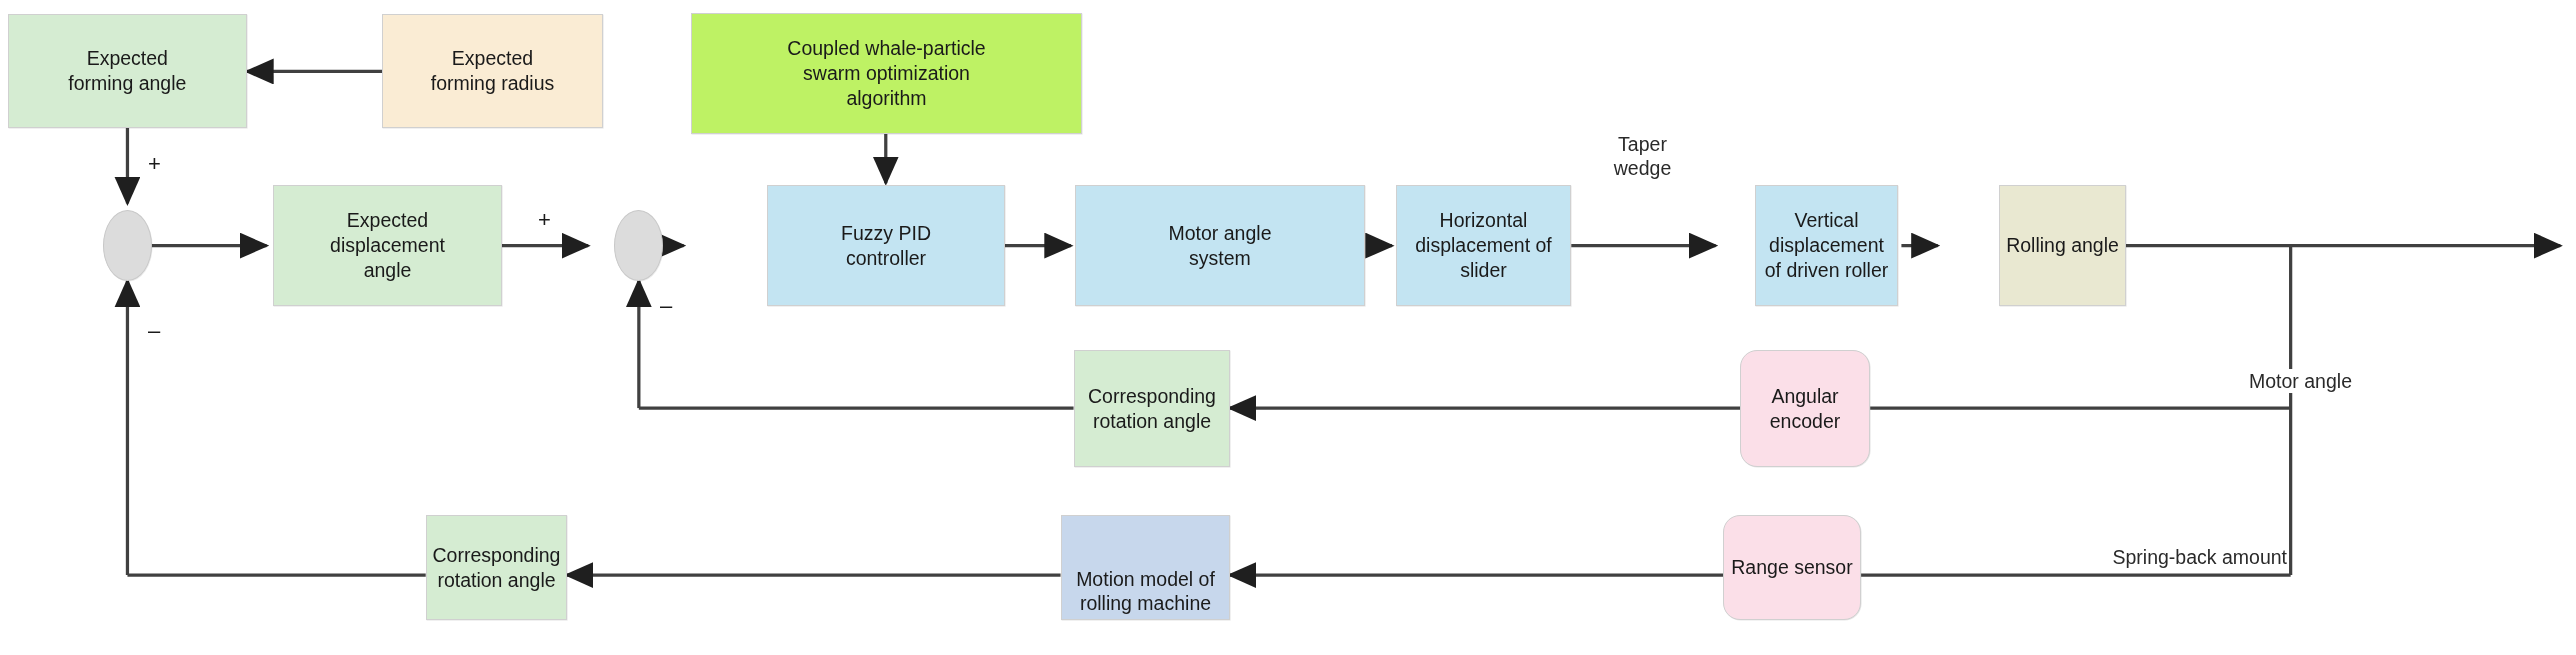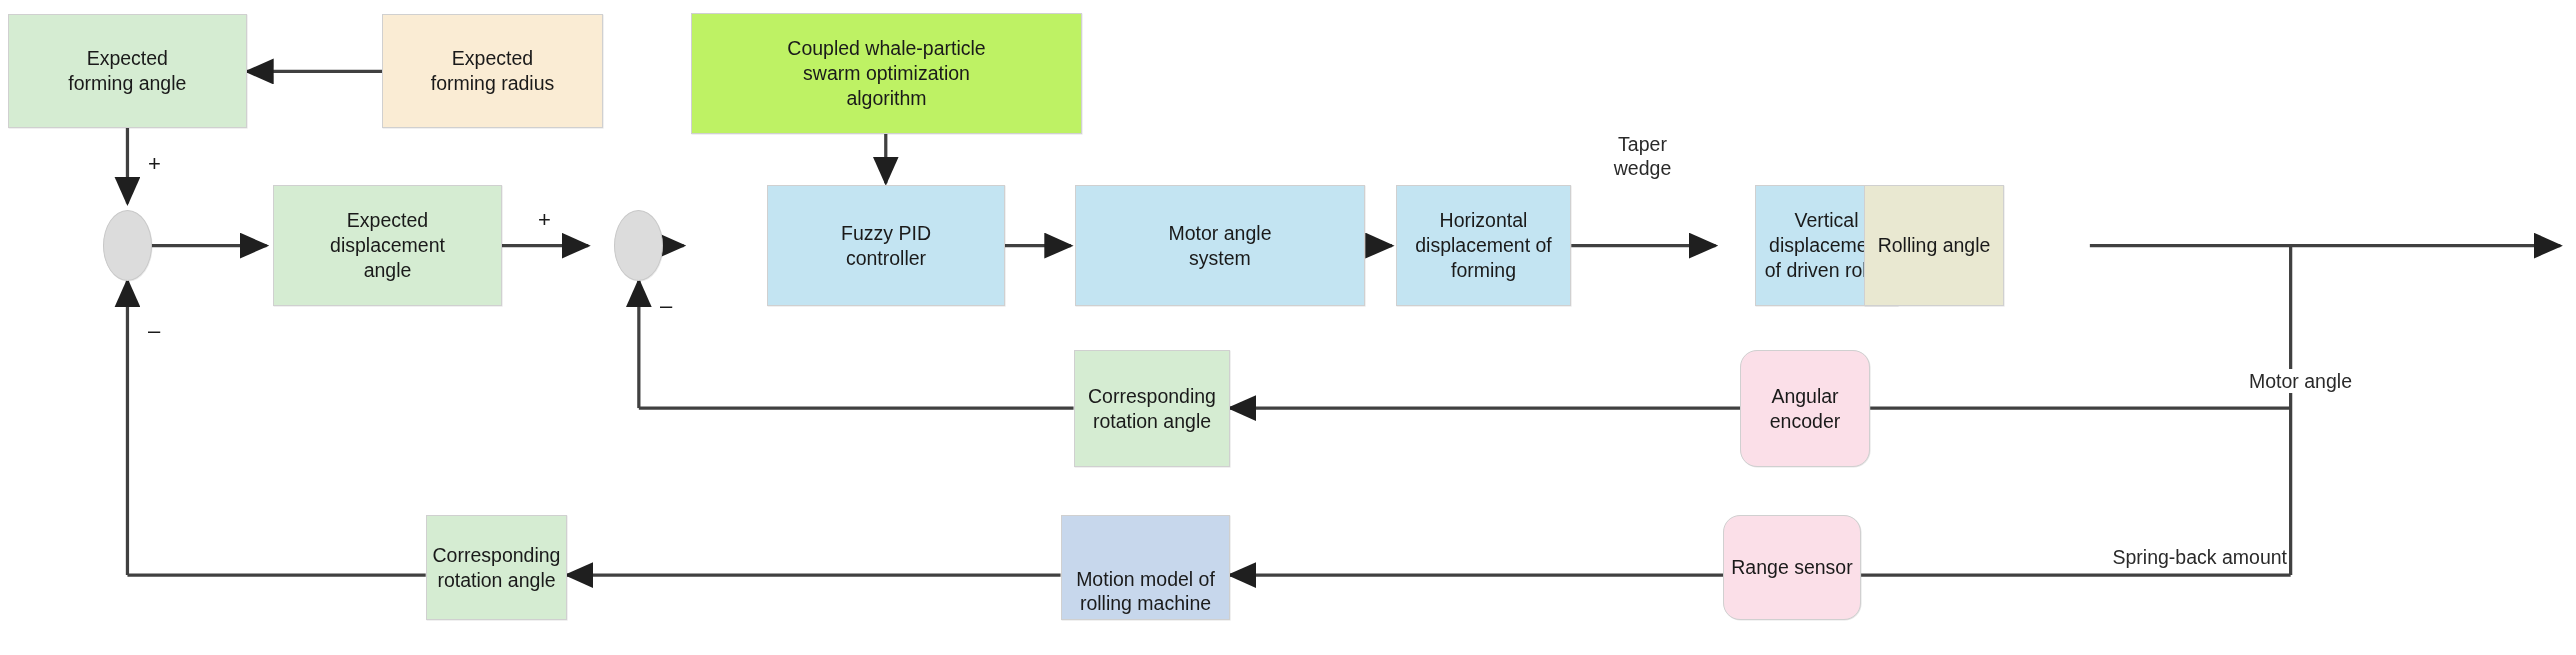--- a/index.html
+++ b/index.html
@@ -155,30 +155,30 @@
   </div>
 
   <div class="node node-blue" style="left:1075px; top:185px; width:290px; height:121px;">
     <span>Motor angle
 system</span>
   </div>
 
   <div class="node node-blue" style="left:1396px; top:185px; width:175px; height:121px;">
     <span>Horizontal
 displacement of
-forming</span>
+slider</span>
   </div>
 
   <div class="node node-blue" style="left:1755px; top:185px; width:143px; height:121px;">
     <span>Vertical
 displacement
 of driven roller</span>
   </div>
 
-  <div class="node node-beige" style="left:1864px; top:185px; width:140px; height:121px;">
+  <div class="node node-beige" style="left:1999px; top:185px; width:127px; height:121px;">
     <span>Rolling angle</span>
   </div>
 
   <div class="node node-green" style="left:1074px; top:350px; width:156px; height:117px;">
     <span>Corresponding
 rotation angle</span>
   </div>
 
   <div class="node node-pink" style="left:1740px; top:350px; width:130px; height:117px;">
     <span>Angular

